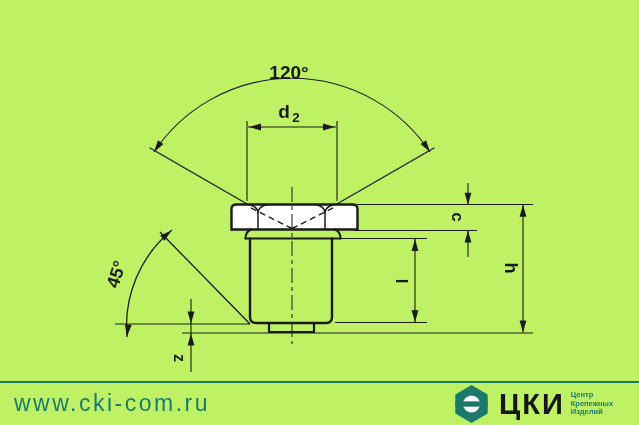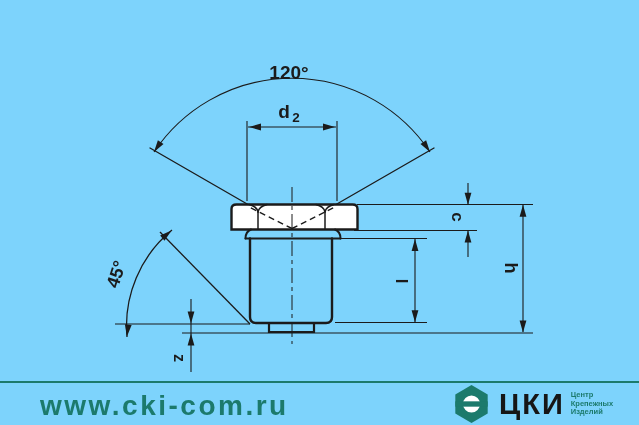--- a/index.html
+++ b/index.html
@@ -1,29 +1,29 @@
 <!DOCTYPE html>
 <html><head>
 <meta charset="utf-8">
 <style>
   html,body{margin:0;padding:0;background:#fff;}
   .stage{
-    position:relative;width:639px;height:425px;background:#7dd3fc;
+    position:relative;width:639px;height:425px;background:#bef264;
     font-family:"Liberation Sans",sans-serif;overflow:hidden;
   }
   svg text{
     font-family:"Liberation Sans",sans-serif;
     font-weight:bold;fill:#1b1b1b;
   }
   .footer-rule{
     position:absolute;left:0;top:381px;width:639px;height:2px;background:#1c7a6c;
   }
   .watermark{
-    position:absolute;left:40px;top:390px;
-    color:#1c7a6c;font-size:28px;font-weight:bold;letter-spacing:2.5px;
+    position:absolute;left:14px;top:390px;
+    color:#1c7a6c;font-size:23px;font-weight:normal;letter-spacing:2.5px;
   }
   .logo{position:absolute;left:452px;top:384px;display:flex;align-items:center;}
   .logo-text{
     color:#161616;font-size:29px;font-weight:800;letter-spacing:2px;
     margin-left:8px;line-height:40px;
   }
   .tagline{
     margin-left:6px;color:#1c7a6c;font-size:7.5px;font-weight:bold;line-height:8.5px;
     display:flex;flex-direction:column;justify-content:center;
   }

